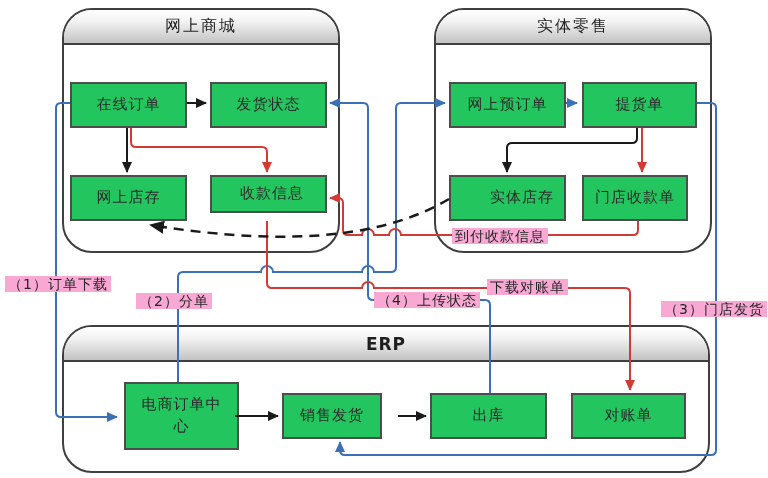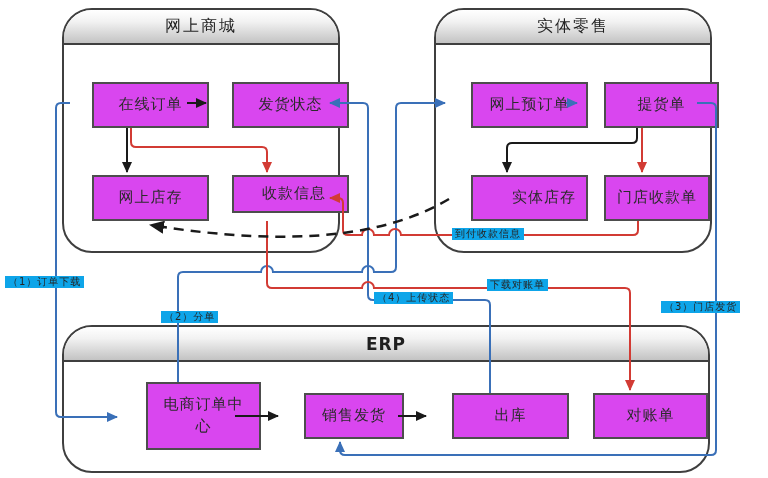--- a/index.html
+++ b/index.html
@@ -11,31 +11,31 @@
   .container{position:absolute;border:2px solid #3f3f3f;border-radius:30px;
              background:#fff;box-sizing:border-box;z-index:1;}
   .container-header{height:33px;border-bottom:2px solid #3f3f3f;
              border-radius:28px 28px 0 0;
              background:linear-gradient(#ffffff 0%,#f2f2f2 35%,#c3c3c3 100%);
              display:flex;align-items:center;justify-content:center;
              font-size:16px;letter-spacing:2px;color:#1f1f1f;}
   .erp-header{letter-spacing:1px;font-weight:bold;font-size:17px;}
 
   
-  .node{position:absolute;border:2px solid #4d4d4d;background:#d946ef;
+  .node{position:absolute;border:2px solid #4d4d4d;background:#22c55e;
         box-sizing:border-box;display:flex;align-items:center;justify-content:center;
         font-size:15px;letter-spacing:1px;color:#2b2b2b;text-align:center;
-        z-index:2;line-height:1.45;margin-left:22px;}
+        z-index:2;line-height:1.45;}
   .node .wrap{max-width:82px;}
 
   
   svg.edges{position:absolute;left:0;top:0;width:768px;height:478px;z-index:4;}
 
   
-  .edge-label{position:absolute;background:#0ea5e9;padding:0 3px;font-size:10px;
+  .edge-label{position:absolute;background:#f9a8d4;padding:0 3px;font-size:14px;
         letter-spacing:1px;color:#262626;z-index:6;white-space:nowrap;line-height:1.15;}
 </style>
 </head>
 <body>
 
 <div class="stage">
 
   <div class="container" style="left:62px;top:8px;width:278px;height:245px;">
     <div class="container-header">
       <span>网上商城</span>
@@ -134,19 +134,19 @@
     <path d="M642,128 L642,172" fill="none" stroke="#D23B34" stroke-width="2" marker-end="url(#mred)"></path>
 
     <path d="M638,221 L638,230 Q638,235 633,235 L401,235 a6,6 0 0 0 -12,0 L374,235 a6,6 0 0 0 -12,0 L348,235 Q343,235 343,230 L343,203 Q343,198 338,198 L330,198" fill="none" stroke="#D23B34" stroke-width="2" marker-end="url(#mred)"></path>
 
     <path d="M267,221 L267,283 Q267,288 272,288 L362,288 a6,6 0 0 1 12,0 L625,288 Q630,288 630,293 L630,390" fill="none" stroke="#D23B34" stroke-width="2" marker-end="url(#mred)"></path>
 
     <path d="M449,199 C390,234 300,249 150,225" fill="none" stroke="#1A1A1A" stroke-width="2.5" stroke-dasharray="10 7" marker-end="url(#mblackbig)"></path>
   </svg>
 
   <div class="edge-label" style="left:5px;top:276px;">（1）订单下载</div>
-  <div class="edge-label" style="left:161px;top:293px;margin-top:18px;">（2）分单</div>
+  <div class="edge-label" style="left:136px;top:293px;">（2）分单</div>
   <div class="edge-label" style="left:661px;top:301px;">（3）门店发货</div>
   <div class="edge-label" style="left:374px;top:292px;">（4）上传状态</div>
   <div class="edge-label" style="left:487px;top:279px;">下载对账单</div>
   <div class="edge-label" style="left:452px;top:228px;">到付收款信息</div>
 
 </div>
 
 </body></html>

